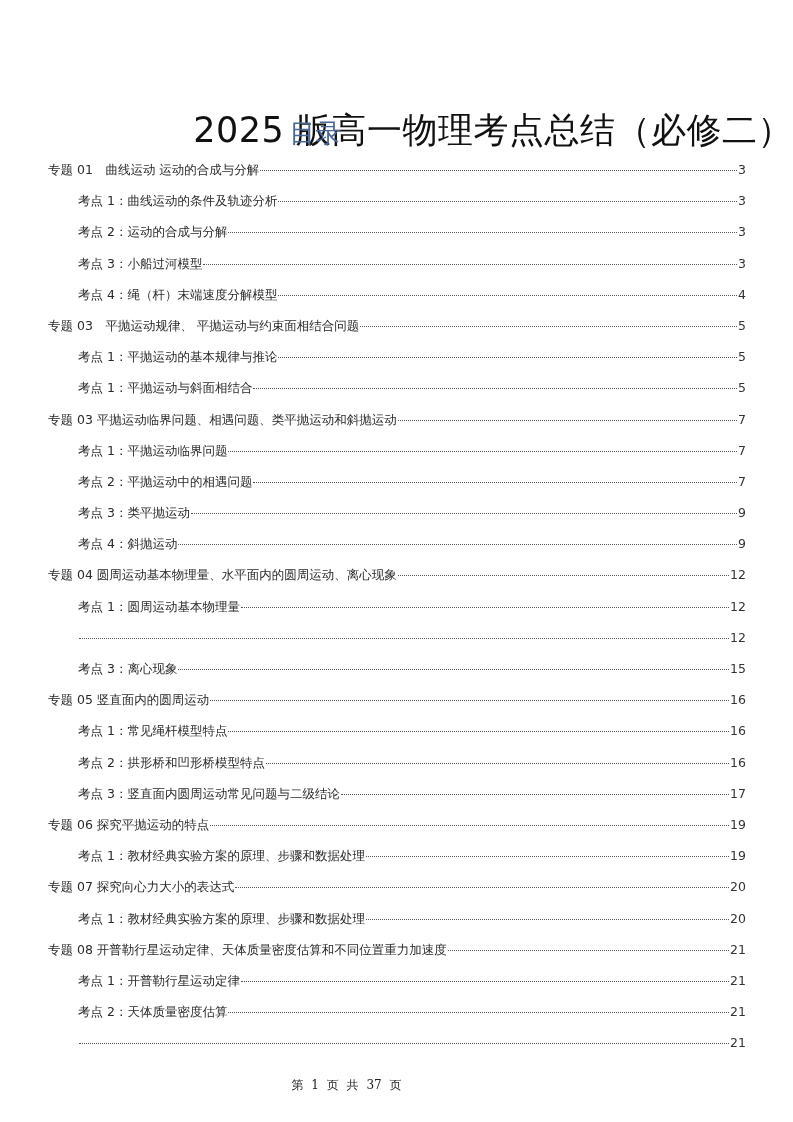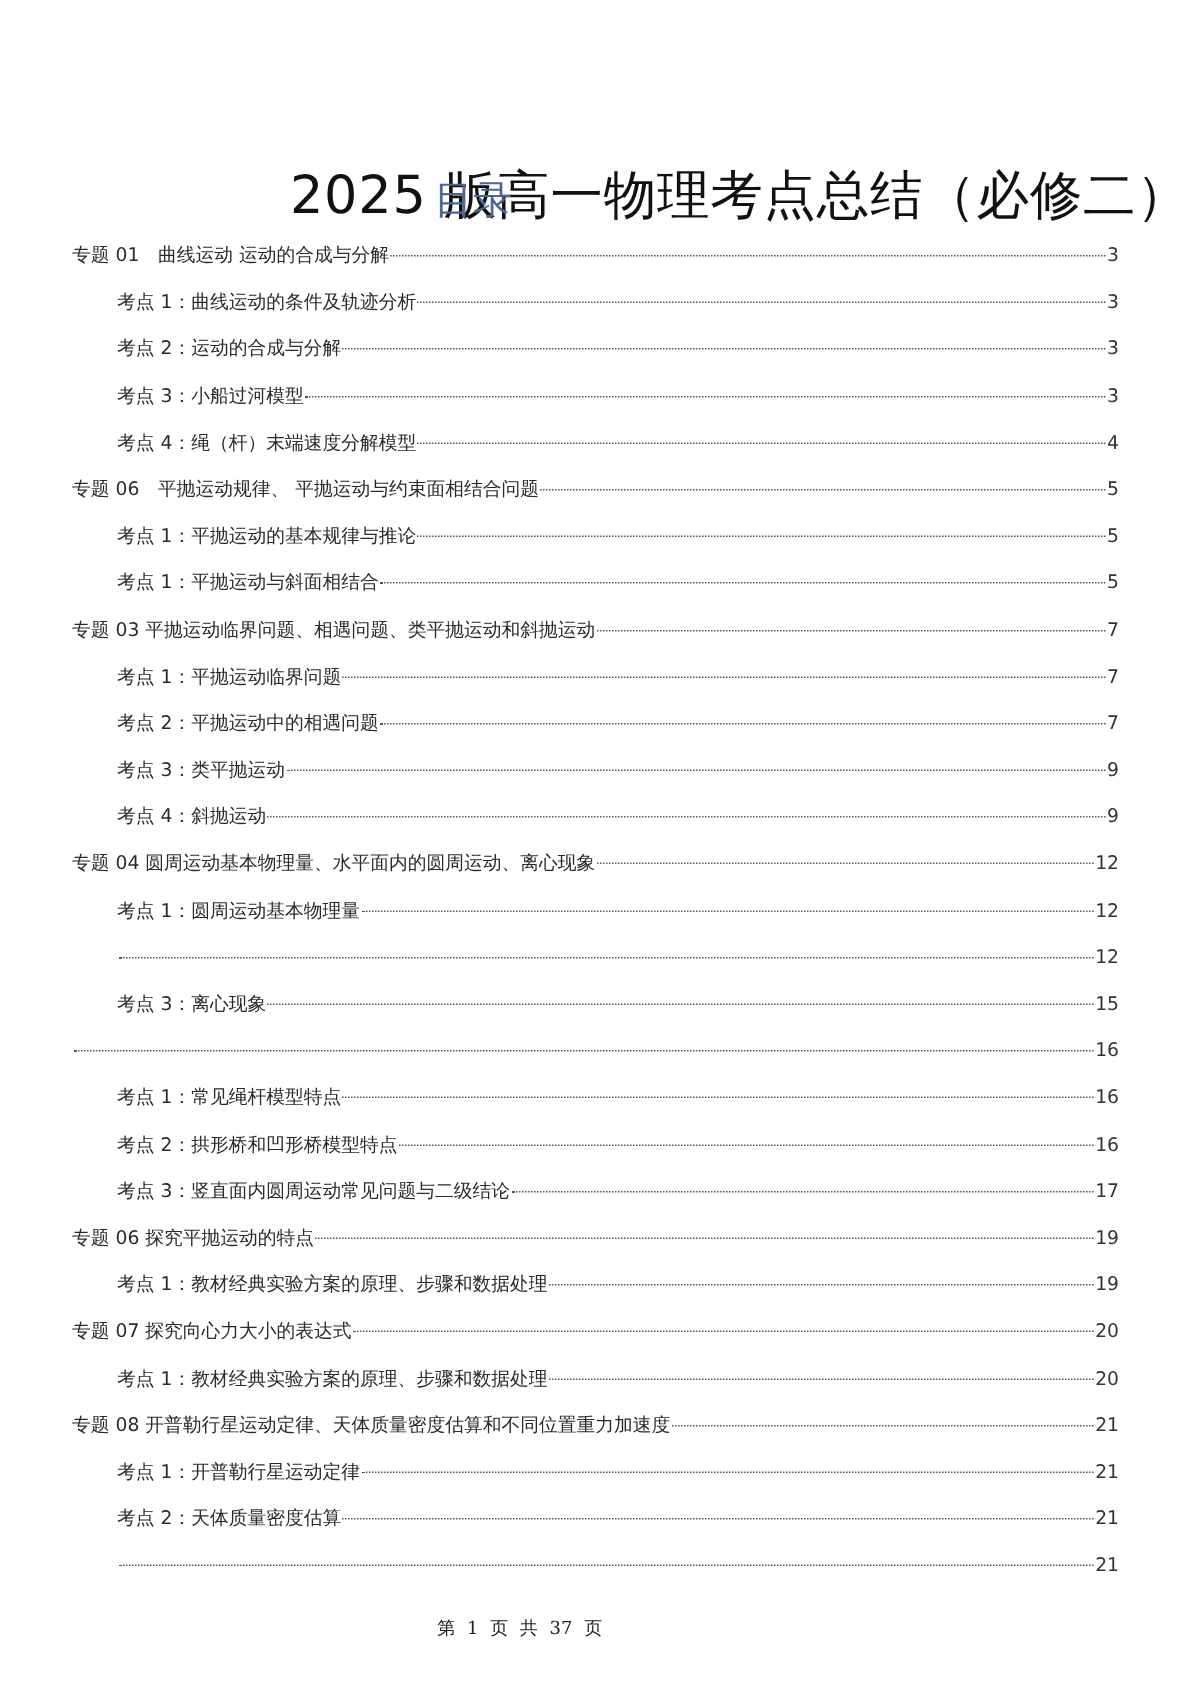--- a/index.html
+++ b/index.html
@@ -68,21 +68,21 @@
       <span class="label">考点 3：小船过河模型</span>
       <span class="leader"></span>
       <span class="page">3</span>
     </div>
     <div class="toc-row level-2">
       <span class="label">考点 4：绳（杆）末端速度分解模型</span>
       <span class="leader"></span>
       <span class="page">4</span>
     </div>
     <div class="toc-row level-1">
-      <span class="label">专题 06　平抛运动规律、 平抛运动与约束面相结合问题</span>
+      <span class="label">专题 03　平抛运动规律、 平抛运动与约束面相结合问题</span>
       <span class="leader"></span>
       <span class="page">5</span>
     </div>
     <div class="toc-row level-2">
       <span class="label">考点 1：平抛运动的基本规律与推论</span>
       <span class="leader"></span>
       <span class="page">5</span>
     </div>
     <div class="toc-row level-2">
       <span class="label">考点 1：平抛运动与斜面相结合</span>
@@ -127,20 +127,21 @@
     <div class="toc-row level-2">
       <span class="leader"></span>
       <span class="page">12</span>
     </div>
     <div class="toc-row level-2">
       <span class="label">考点 3：离心现象</span>
       <span class="leader"></span>
       <span class="page">15</span>
     </div>
     <div class="toc-row level-1">
+      <span class="label">专题 05 竖直面内的圆周运动</span>
       <span class="leader"></span>
       <span class="page">16</span>
     </div>
     <div class="toc-row level-2">
       <span class="label">考点 1：常见绳杆模型特点</span>
       <span class="leader"></span>
       <span class="page">16</span>
     </div>
     <div class="toc-row level-2">
       <span class="label">考点 2：拱形桥和凹形桥模型特点</span>

